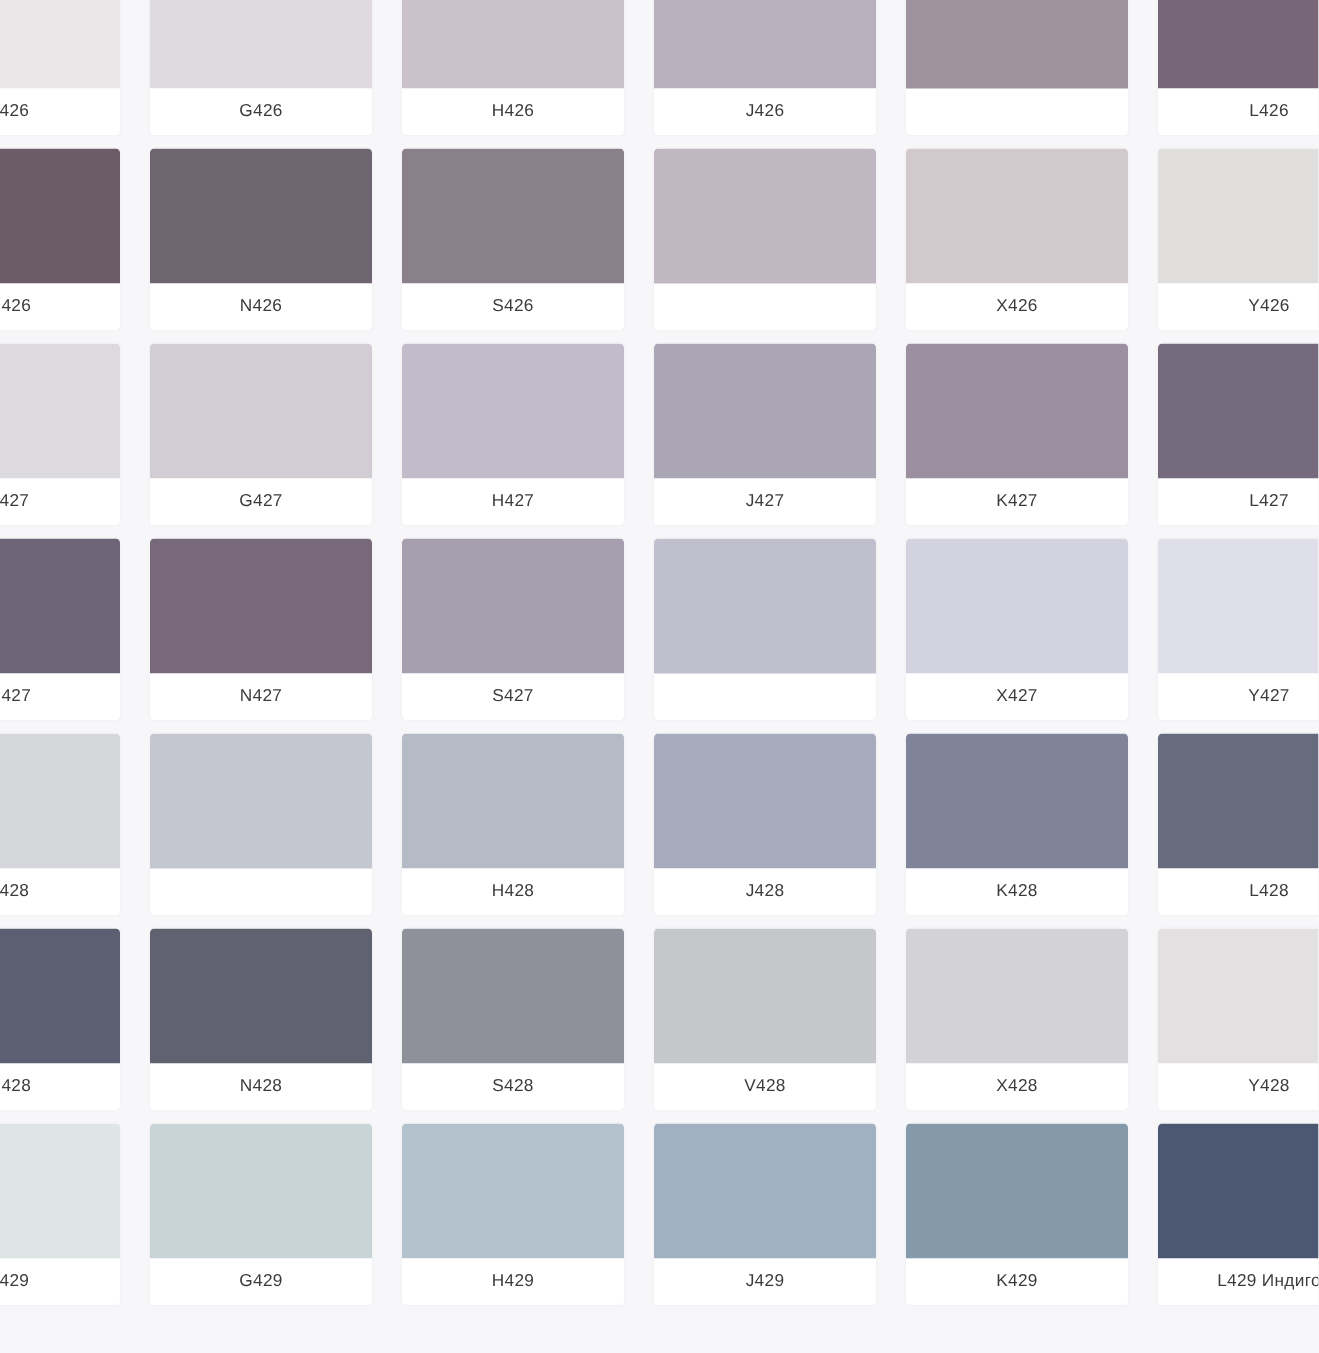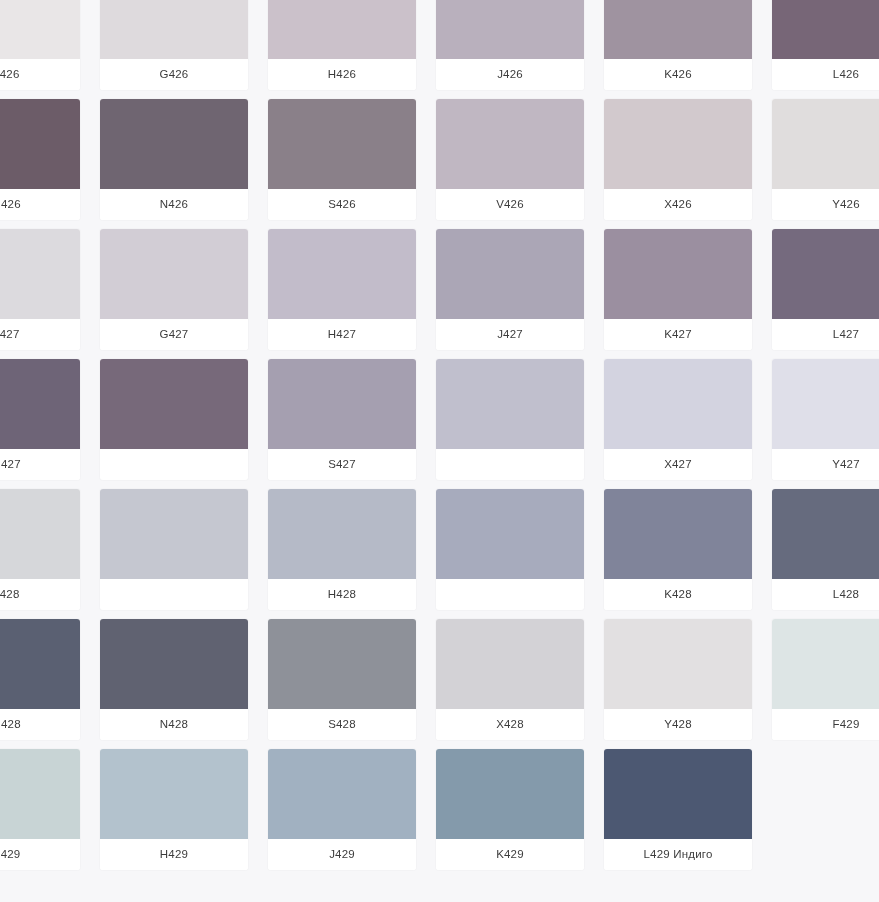--- a/index.html
+++ b/index.html
@@ -79,41 +79,39 @@
       <div class="swatch-card">
         <div class="swatch-color" style="background-color: rgb(203, 193, 202);"></div>
         <div class="swatch-label">H426</div>
       </div>
       <div class="swatch-card">
         <div class="swatch-color" style="background-color: rgb(185, 176, 189);"></div>
         <div class="swatch-label">J426</div>
       </div>
       <div class="swatch-card">
         <div class="swatch-color" style="background-color: rgb(159, 147, 160);"></div>
-        <div class="swatch-label">K426</div>
       </div>
       <div class="swatch-card">
         <div class="swatch-color" style="background-color: rgb(119, 102, 119);"></div>
         <div class="swatch-label">L426</div>
       </div>
       <div class="swatch-card">
         <div class="swatch-color" style="background-color: rgb(108, 92, 104);"></div>
         <div class="swatch-label">M426</div>
       </div>
       <div class="swatch-card">
         <div class="swatch-color" style="background-color: rgb(111, 101, 113);"></div>
         <div class="swatch-label">N426</div>
       </div>
       <div class="swatch-card">
         <div class="swatch-color" style="background-color: rgb(138, 128, 137);"></div>
         <div class="swatch-label">S426</div>
       </div>
       <div class="swatch-card">
         <div class="swatch-color" style="background-color: rgb(192, 183, 194);"></div>
-        <div class="swatch-label">V426</div>
       </div>
       <div class="swatch-card">
         <div class="swatch-color" style="background-color: rgb(210, 201, 205);"></div>
         <div class="swatch-label">X426</div>
       </div>
       <div class="swatch-card">
         <div class="swatch-color" style="background-color: rgb(224, 221, 221);"></div>
         <div class="swatch-label">Y426</div>
       </div>
       <div class="swatch-card">
@@ -139,20 +137,21 @@
       <div class="swatch-card">
         <div class="swatch-color" style="background-color: rgb(117, 106, 126);"></div>
         <div class="swatch-label">L427</div>
       </div>
       <div class="swatch-card">
         <div class="swatch-color" style="background-color: rgb(110, 100, 119);"></div>
         <div class="swatch-label">M427</div>
       </div>
       <div class="swatch-card">
         <div class="swatch-color" style="background-color: rgb(119, 105, 122);"></div>
+        <div class="swatch-label">N427</div>
       </div>
       <div class="swatch-card">
         <div class="swatch-color" style="background-color: rgb(165, 159, 176);"></div>
         <div class="swatch-label">S427</div>
       </div>
       <div class="swatch-card">
         <div class="swatch-color" style="background-color: rgb(192, 191, 205);"></div>
       </div>
       <div class="swatch-card">
         <div class="swatch-color" style="background-color: rgb(211, 211, 224);"></div>
@@ -168,20 +167,21 @@
       </div>
       <div class="swatch-card">
         <div class="swatch-color" style="background-color: rgb(197, 199, 208);"></div>
       </div>
       <div class="swatch-card">
         <div class="swatch-color" style="background-color: rgb(181, 186, 199);"></div>
         <div class="swatch-label">H428</div>
       </div>
       <div class="swatch-card">
         <div class="swatch-color" style="background-color: rgb(167, 171, 189);"></div>
+        <div class="swatch-label">J428</div>
       </div>
       <div class="swatch-card">
         <div class="swatch-color" style="background-color: rgb(128, 132, 154);"></div>
         <div class="swatch-label">K428</div>
       </div>
       <div class="swatch-card">
         <div class="swatch-color" style="background-color: rgb(102, 107, 126);"></div>
         <div class="swatch-label">L428</div>
       </div>
       <div class="swatch-card">
@@ -190,20 +190,24 @@
       </div>
       <div class="swatch-card">
         <div class="swatch-color" style="background-color: rgb(96, 98, 113);"></div>
         <div class="swatch-label">N428</div>
       </div>
       <div class="swatch-card">
         <div class="swatch-color" style="background-color: rgb(142, 145, 153);"></div>
         <div class="swatch-label">S428</div>
       </div>
       <div class="swatch-card">
+        <div class="swatch-color" style="background-color: rgb(198, 199, 203);"></div>
+        <div class="swatch-label">V428</div>
+      </div>
+      <div class="swatch-card">
         <div class="swatch-color" style="background-color: rgb(211, 210, 214);"></div>
         <div class="swatch-label">X428</div>
       </div>
       <div class="swatch-card">
         <div class="swatch-color" style="background-color: rgb(226, 224, 225);"></div>
         <div class="swatch-label">Y428</div>
       </div>
       <div class="swatch-card">
         <div class="swatch-color" style="background-color: rgb(221, 229, 229);"></div>
         <div class="swatch-label">F429</div>

